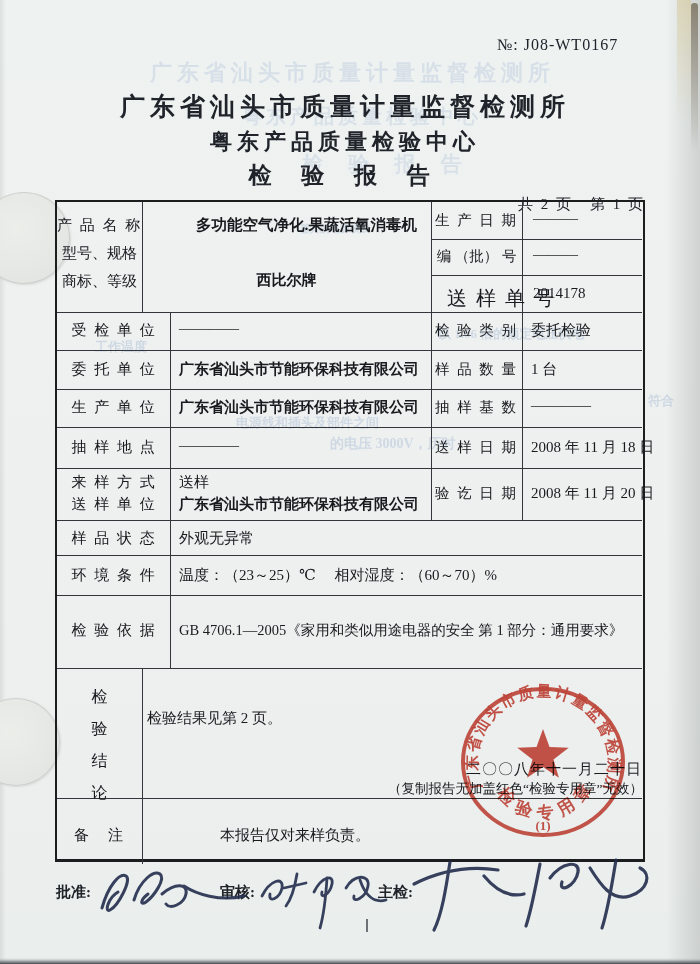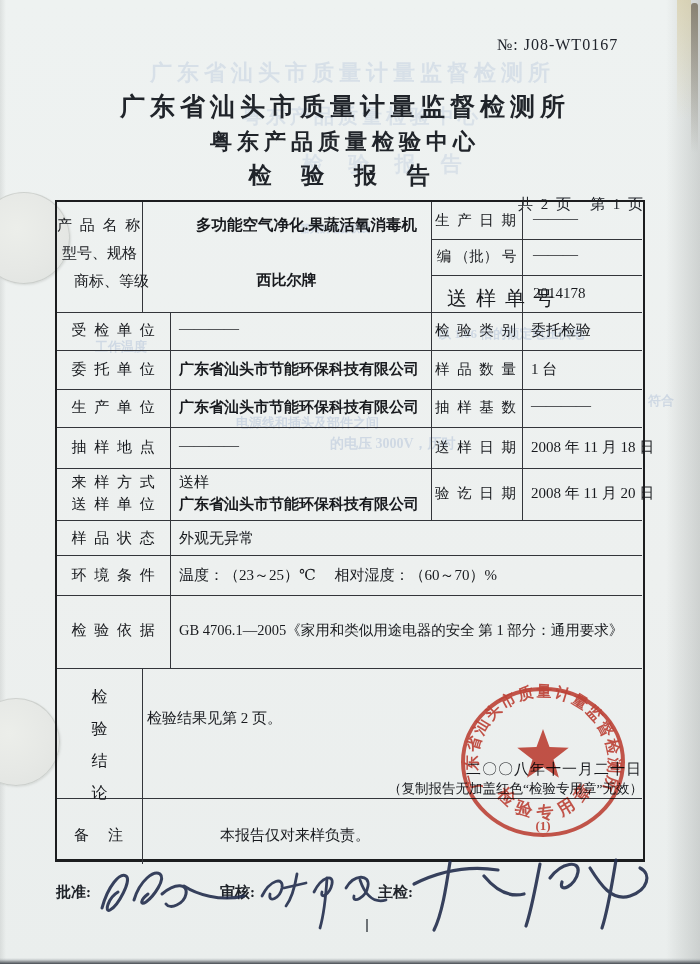--- a/index.html
+++ b/index.html
@@ -86,21 +86,21 @@
     <div class="hl" style="top:225px;left:0;width:585px;"></div>
     <div class="hl" style="top:266px;left:0;width:585px;"></div>
     <div class="hl" style="top:318px;left:0;width:585px;"></div>
     <div class="hl" style="top:353px;left:0;width:585px;"></div>
     <div class="hl" style="top:393px;left:0;width:585px;"></div>
     <div class="hl" style="top:466px;left:0;width:585px;"></div>
     <div class="hl" style="top:596px;left:0;width:585px;"></div>
 
     <div class="cellt lblc" style="left:0;top:14px;width:85px;">产 品 名 称</div>
     <div class="cellt lblc" style="left:0;top:42px;width:85px;letter-spacing:0;">型号、规格</div>
-    <div class="cellt lblc" style="left:0;top:70px;width:85px;letter-spacing:0;padding-left:12px;">商标、等级</div>
+    <div class="cellt lblc" style="left:0;top:70px;width:85px;letter-spacing:0;">商标、等级</div>
     <div class="cellt bold" style="left:85px;top:13px;width:289px;text-align:center;font-size:15.5px;padding-left:20px;">多功能空气净化.果蔬活氧消毒机</div>
     <div class="cellt bold" style="left:85px;top:69px;width:289px;text-align:center;">西比尔牌</div>
 
     <div class="cellt lblc" style="left:374px;top:9px;width:91px;font-size:14.5px;">生 产 日 期</div>
     <div class="cellt dash" style="left:476px;top:8px;">———</div>
     <div class="cellt lblc" style="left:374px;top:45px;width:91px;font-size:14.5px;letter-spacing:0;">编 （批） 号</div>
     <div class="cellt dash" style="left:476px;top:44px;">———</div>
     <div class="cellt lblc" style="left:374px;top:83px;width:91px;font-size:20px;margin-left:16px;">送 样 单 号</div>
     <div class="cellt" style="left:476px;top:83px;">2014178</div>
 

